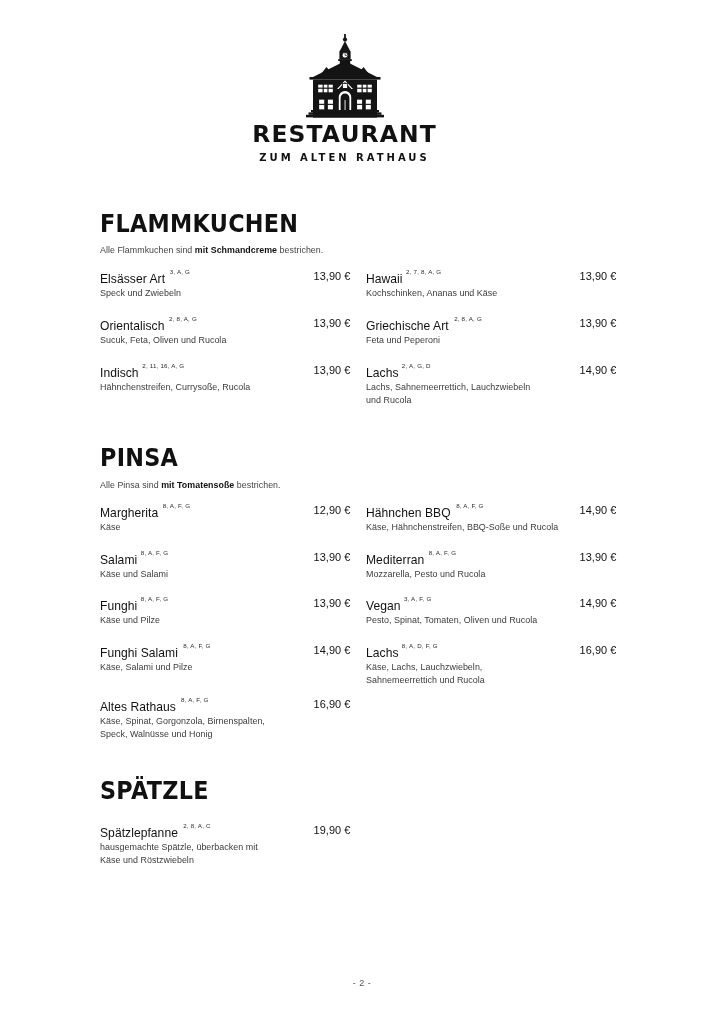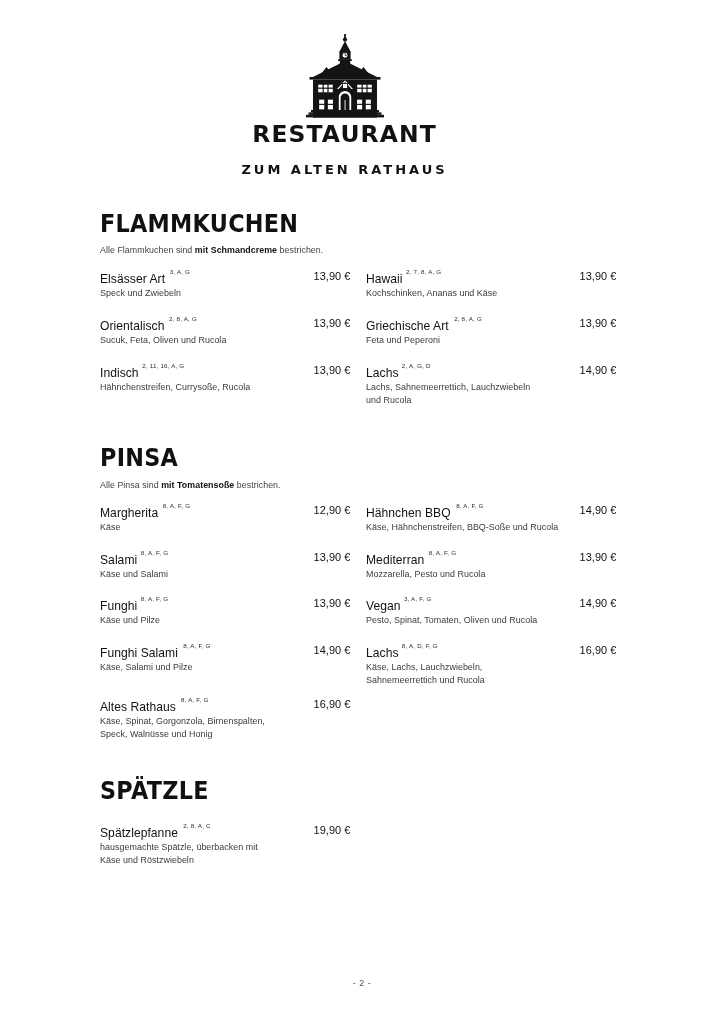--- a/index.html
+++ b/index.html
@@ -36,24 +36,24 @@
     margin-top: 3px;
     font-family: "DejaVu Sans", sans-serif;
     font-weight: 700;
     font-size: 23px;
     letter-spacing: 1.1px;
     color: #111111;
     line-height: 1;
     transform: scaleX(1.02);
   }
   .logo-sub {
-    margin-top: 17px;
+    margin-top: 7px;
     font-family: "DejaVu Sans", sans-serif;
     font-weight: 700;
-    font-size: 13px;
+    font-size: 10px;
     letter-spacing: 3.0px;
     color: #111111;
     line-height: 1;
   }
 
   
   .section-title {
     position: absolute;
     font-family: "DejaVu Sans", sans-serif;
     font-weight: 700;

